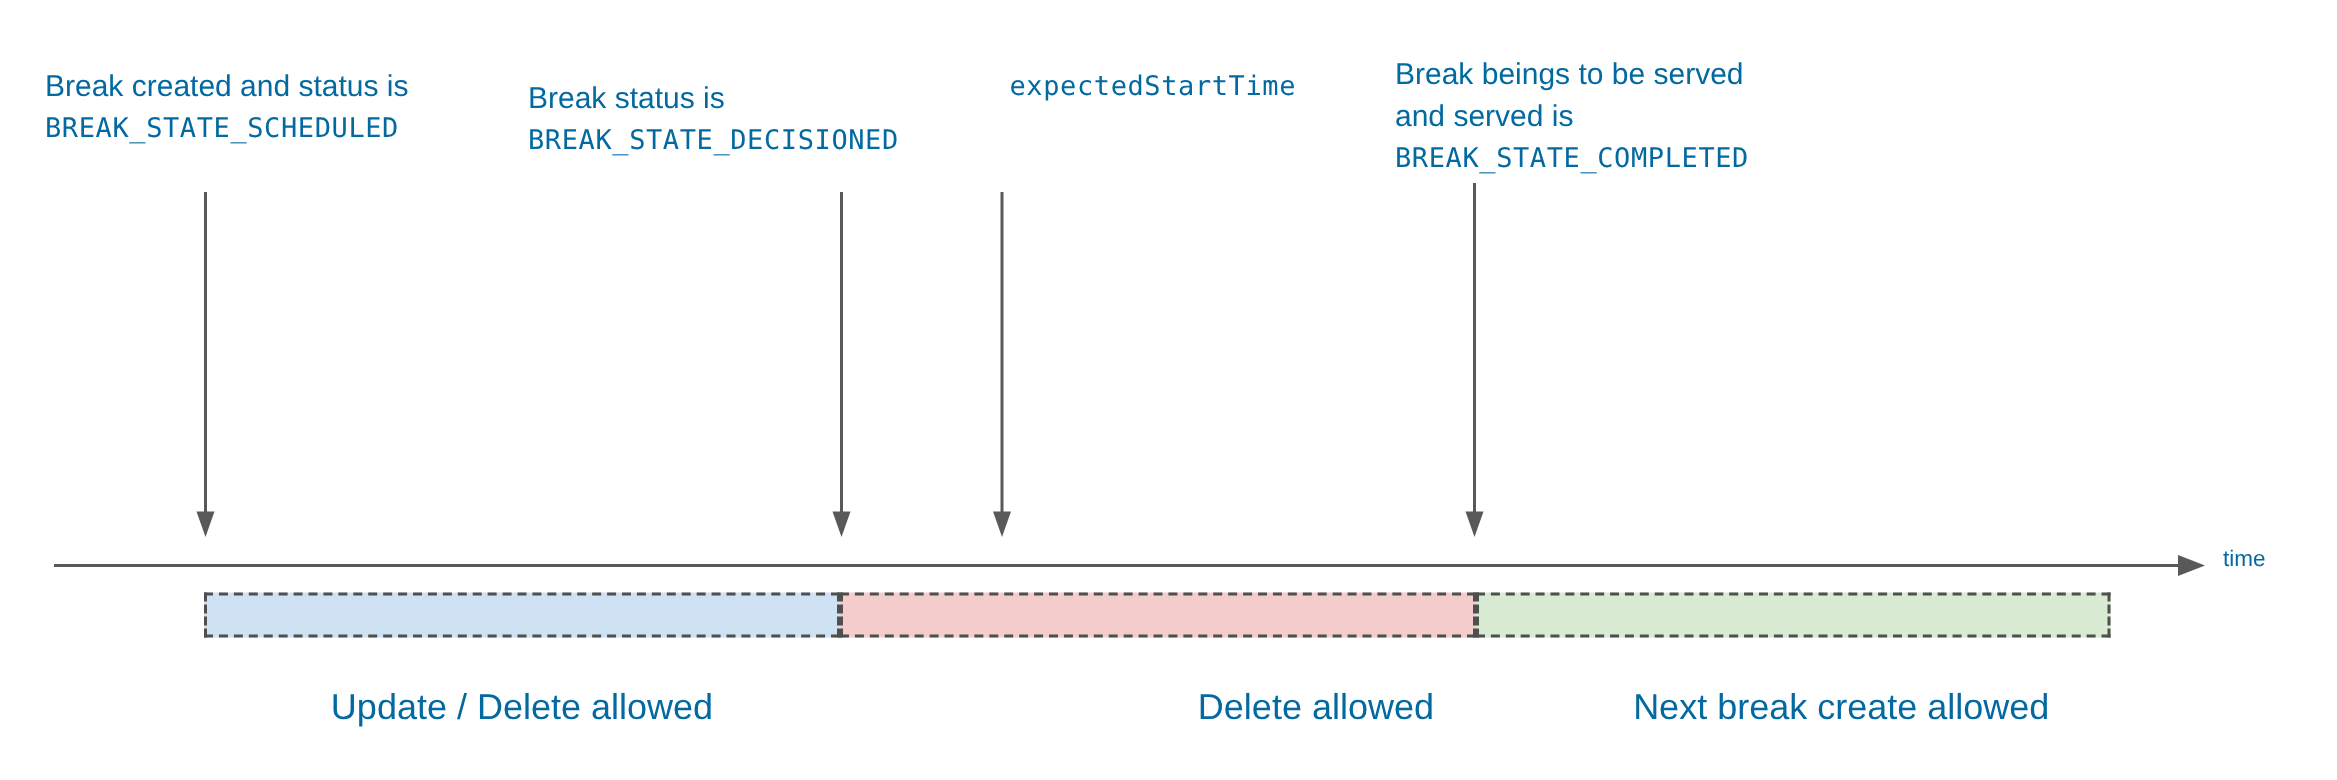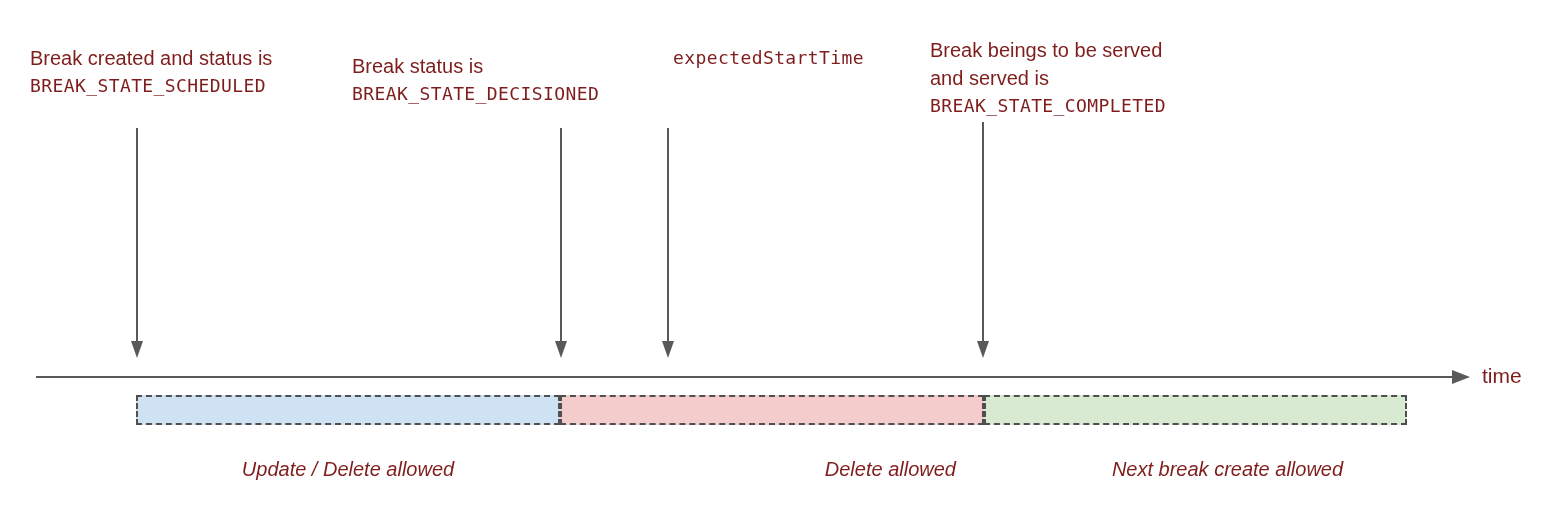--- a/index.html
+++ b/index.html
@@ -2,21 +2,21 @@
 <html><head>
 <meta charset="utf-8">
 <style>
   html, body { margin: 0; padding: 0; background: #ffffff; }
   .canvas {
     position: relative;
     width: 1558px;
     height: 520px;
     background: #ffffff;
     font-family: "Liberation Sans", sans-serif;
-    color: #7f1d1d;
+    color: #0369a1;
     overflow: hidden;
   }
   .annotation {
     position: absolute;
     font-size: 20px;
     line-height: 28px;
     white-space: nowrap;
   }
   .annotation .plain { display: block; }
   .annotation .code {
@@ -43,30 +43,30 @@
   }
   .timeline-head {
     position: absolute; left: 1452px; top: 370px;
     width: 0; height: 0;
     border-left: 18px solid #595959;
     border-top: 7px solid transparent;
     border-bottom: 7px solid transparent;
   }
   .time-label {
     position: absolute; left: 1482px; top: 364px;
-    font-size: 21px;
+    font-size: 15px;
   }
   .segment {
     position: absolute; top: 395px; height: 30px;
     border: 2px dashed #4f4f4f;
     box-sizing: border-box;
   }
   .segment-label {
     position: absolute; top: 458px;
-    font-size: 20px; text-align: center; font-style: italic;
+    font-size: 24px; text-align: center;
   }
 </style>
 </head>
 <body>
 
 <div class="canvas">
 
   <div class="annotation" style="left:30px; top:44px;">
     <span class="plain">Break created and status is</span>
     <span class="code">BREAK_STATE_SCHEDULED</span>

